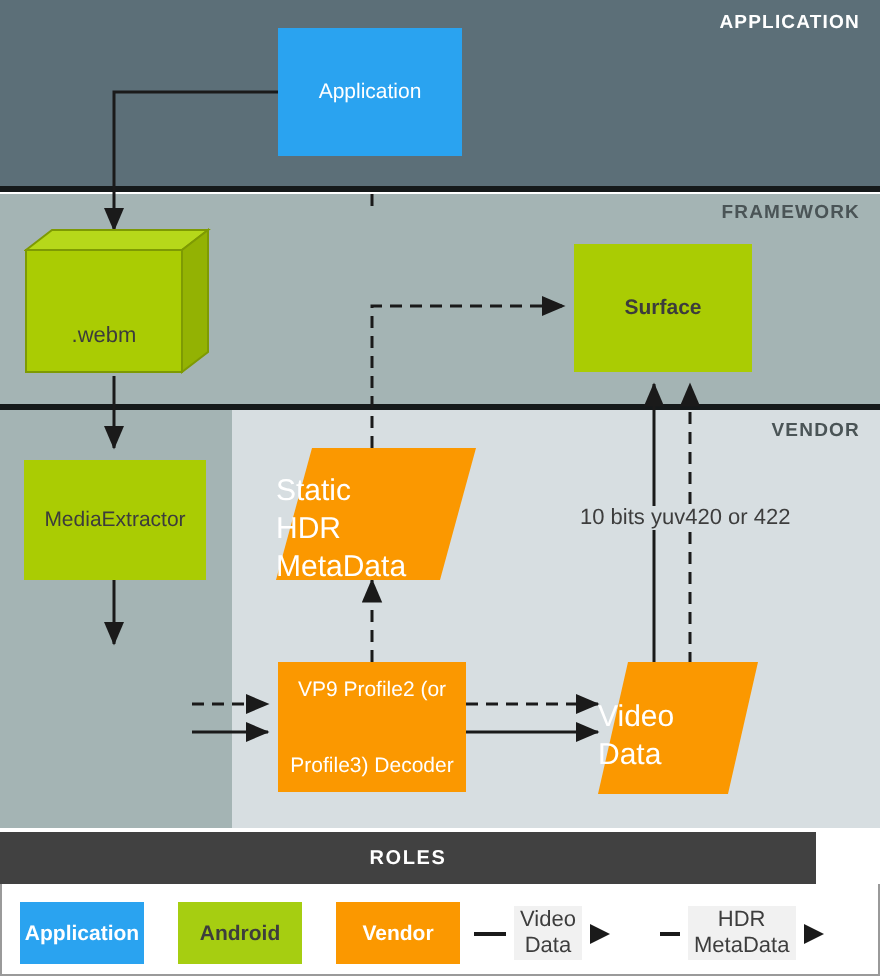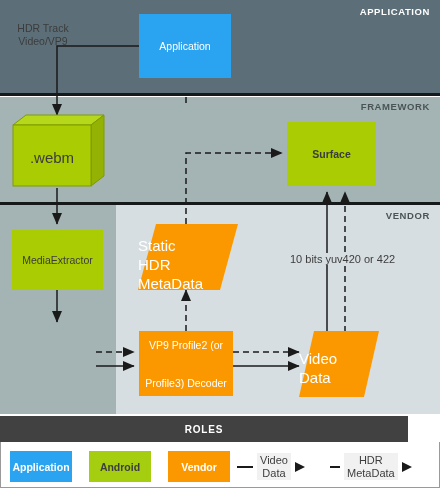--- a/index.html
+++ b/index.html
@@ -121,21 +121,21 @@
   <div class="node rect-blue" id="node-application" style="left:139px;top:14px;width:92px;height:64px;">
     <span class="lbl">Application</span>
   </div>
 
   <div id="node-webm" class="node">
     <svg width="94" height="74" viewBox="0 0 94 74">
       <polygon points="1,11 14,1 92,1 79,11" fill="#b6d81a" stroke="#7e9a03" stroke-width="1"></polygon>
       <polygon points="79,11 92,1 92,62 79,72" fill="#93b203" stroke="#7e9a03" stroke-width="1"></polygon>
       <rect x="1" y="11" width="78" height="61" fill="#aacc03" stroke="#7e9a03" stroke-width="1"></rect>
     </svg>
-    <span style="position:absolute;left:1px;top:3px;width:78px;height:61px;display:flex;align-items:center;justify-content:center;font-size:15px;color:#3c3c3c;">.webm</span>
+    <span style="position:absolute;left:1px;top:13px;width:78px;height:61px;display:flex;align-items:center;justify-content:center;font-size:11px;color:#3c3c3c;">.webm</span>
   </div>
 
   <div class="node rect-green" id="node-surface" style="left:287px;top:122px;width:89px;height:64px;font-weight:bold;">
     <span class="lbl">Surface</span>
   </div>
 
   <div class="node rect-green" id="node-mediaextractor" style="left:12px;top:230px;width:91px;height:60px;">
     <span class="lbl">MediaExtractor</span>
   </div>
 
@@ -149,24 +149,20 @@
       <div>MetaData</div>
     </div>
   </div>
 
   <div id="node-hdrtrack">
     <svg width="96" height="74" viewBox="0 0 96 74">
       <path d="M18,2 H94 V52 q-10,5 -20,2 q-12,-4 -22,1 q-14,6 -34,2 Z" fill="#ffffff" stroke="#cdd96a" stroke-width="1.4"></path>
       <path d="M10,10 H86 V60 q-10,5 -20,2 q-12,-4 -22,1 q-14,6 -34,2 Z" fill="#ffffff" stroke="#cdd96a" stroke-width="1.4"></path>
       <path d="M2,18 H78 V68 q-10,5 -20,2 q-12,-4 -22,1 q-14,6 -34,2 Z" fill="#ffffff" stroke="#cdd96a" stroke-width="1.4"></path>
     </svg>
-    <div class="doc-text" style="top:22px;">
-      <div>HDR Track</div>
-      <div>Video/VP9</div>
-    </div>
   </div>
 
   <div class="node rect-orange" id="node-decoder" style="left:139px;top:331px;width:94px;height:65px;flex-direction:column;">
     <span>VP9 Profile2 (or</span>
     <span>Profile3) Decoder</span>
   </div>
 
   <div class="para" id="node-videodata" style="left:299px;top:331px;width:80px;height:66px;">
     <svg width="80" height="66" viewBox="0 0 80 66">
       <polygon points="15,0 80,0 65,66 0,66" fill="#fb9800"></polygon>

